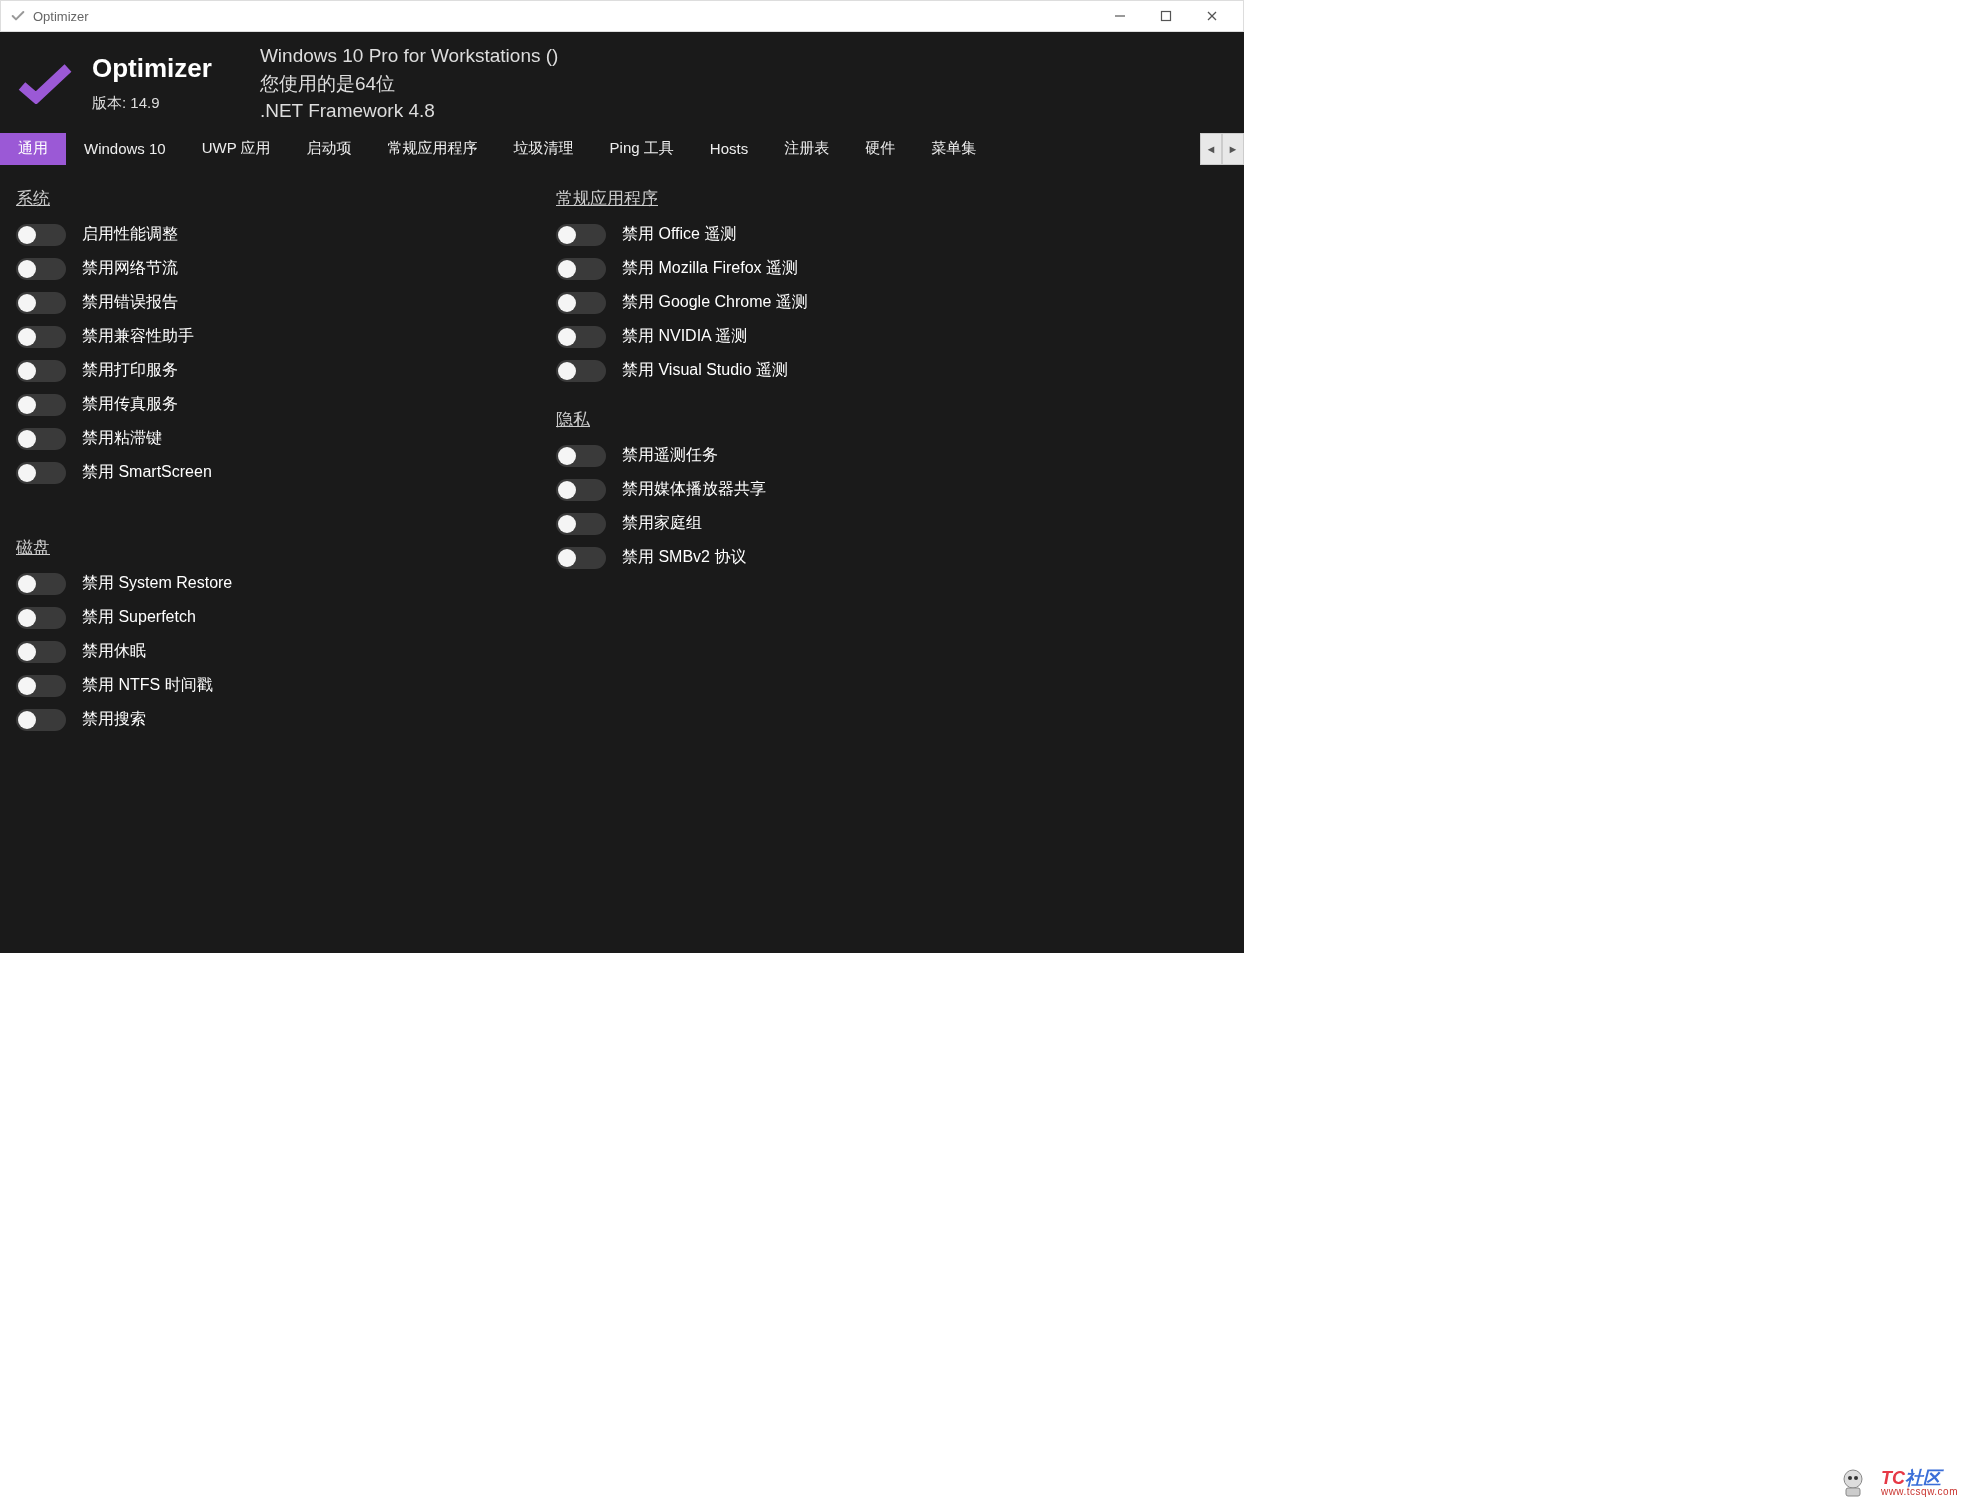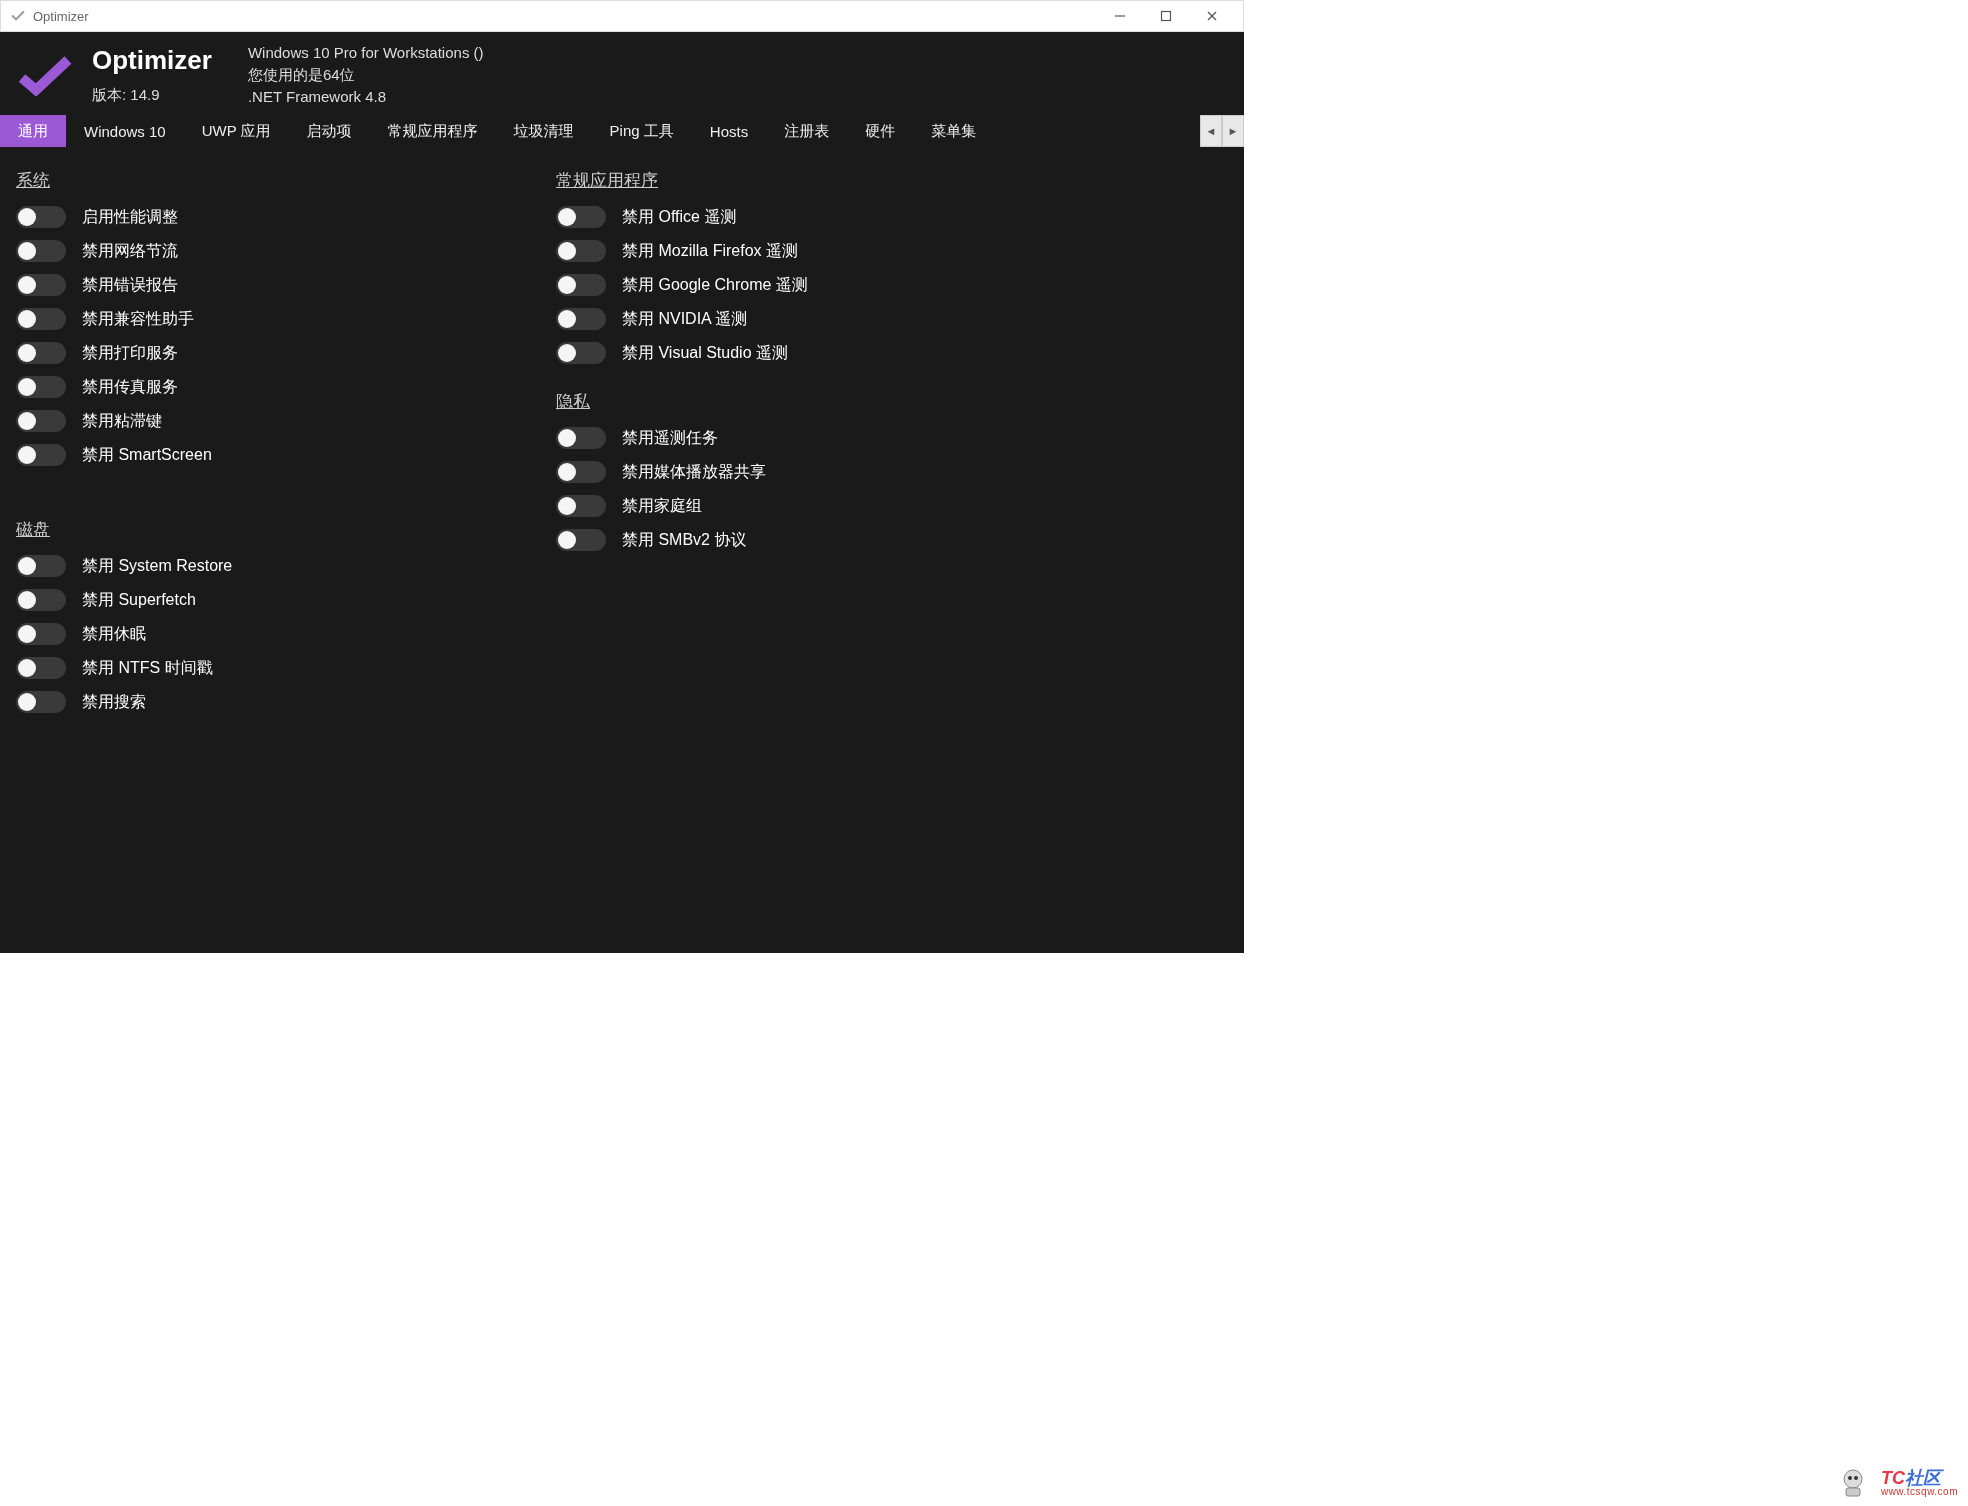--- a/index.html
+++ b/index.html
@@ -61,23 +61,23 @@
   font-weight: bold;
   color: #fff;
 }
 .header-info .version {
   color: #ddd;
   font-size: 15px;
   margin-top: 10px;
 }
 .sys-info {
   color: #ddd;
-  font-size: 15px;
+  font-size: 19px;
   line-height: 1.45;
-  margin-left: 18px;
+  margin-left: 30px;
 }
 .tabs {
   display: flex;
   align-items: stretch;
   height: 32px;
   background: #1a1a1a;
   border-bottom: 0;
 }
 .tab {
   padding: 0 18px;

